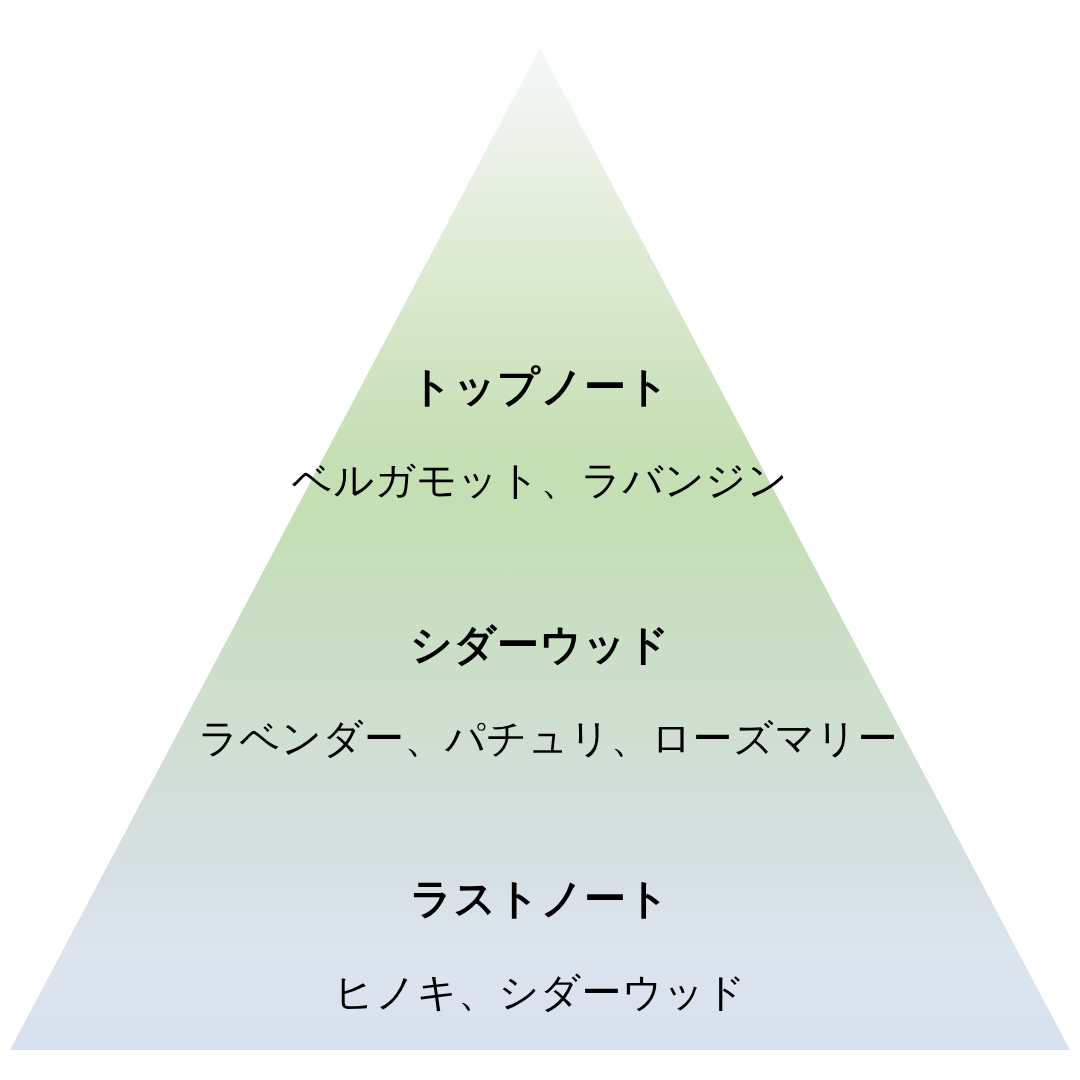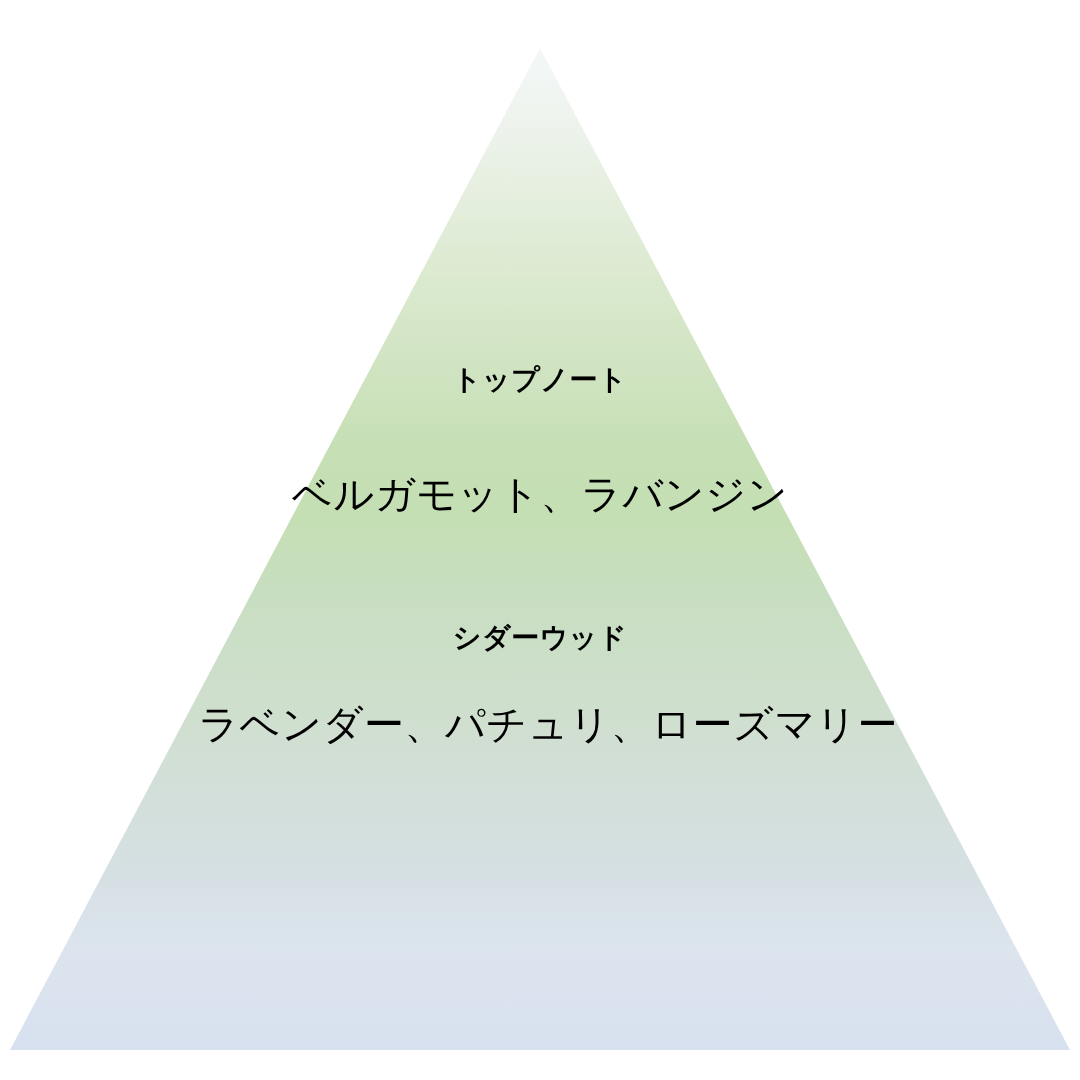--- a/index.html
+++ b/index.html
@@ -44,41 +44,41 @@
 
   .note-band {
     position: absolute;
     left: 0;
     width: 1080px;
     text-align: center;
   }
 
   .note-heading {
     font-weight: bold;
-    font-size: 28px;
+    font-size: 42px;
     line-height: 1.0;
     letter-spacing: 0.5px;
     color: #000000;
     margin: 0;
     white-space: nowrap;
   }
 
   .note-ingredients {
     font-weight: normal;
     font-size: 40px;
     line-height: 1.0;
     letter-spacing: 0.5px;
     color: #000000;
     margin: 0;
     white-space: nowrap;
   }
 
   
   #band-top        { top: 366px; }
-  #band-top .note-ingredients    { margin-top: 80px; }
+  #band-top .note-ingredients    { margin-top: 52px; }
 
   #band-middle     { top: 624px; }
   #band-middle .note-ingredients { margin-top: 52px; padding-left: 16px; }
 
   #band-last       { top: 878px; }
   #band-last .note-ingredients   { margin-top: 52px; }
 </style>
 </head>
 <body>
 
@@ -110,15 +110,19 @@
     <div class="note-band" id="band-top">
       <div class="note-heading">トップノート</div>
       <div class="note-ingredients">ベルガモット、ラバンジン</div>
     </div>
 
     <div class="note-band" id="band-middle">
       <div class="note-heading">シダーウッド</div>
       <div class="note-ingredients">ラベンダー、パチュリ、ローズマリー</div>
     </div>
 
+    <div class="note-band" id="band-last">
+      <div class="note-heading">ラストノート</div>
+      <div class="note-ingredients">ヒノキ、シダーウッド</div>
+    </div>
 
   </div>
 </div>
 
 </body></html>

